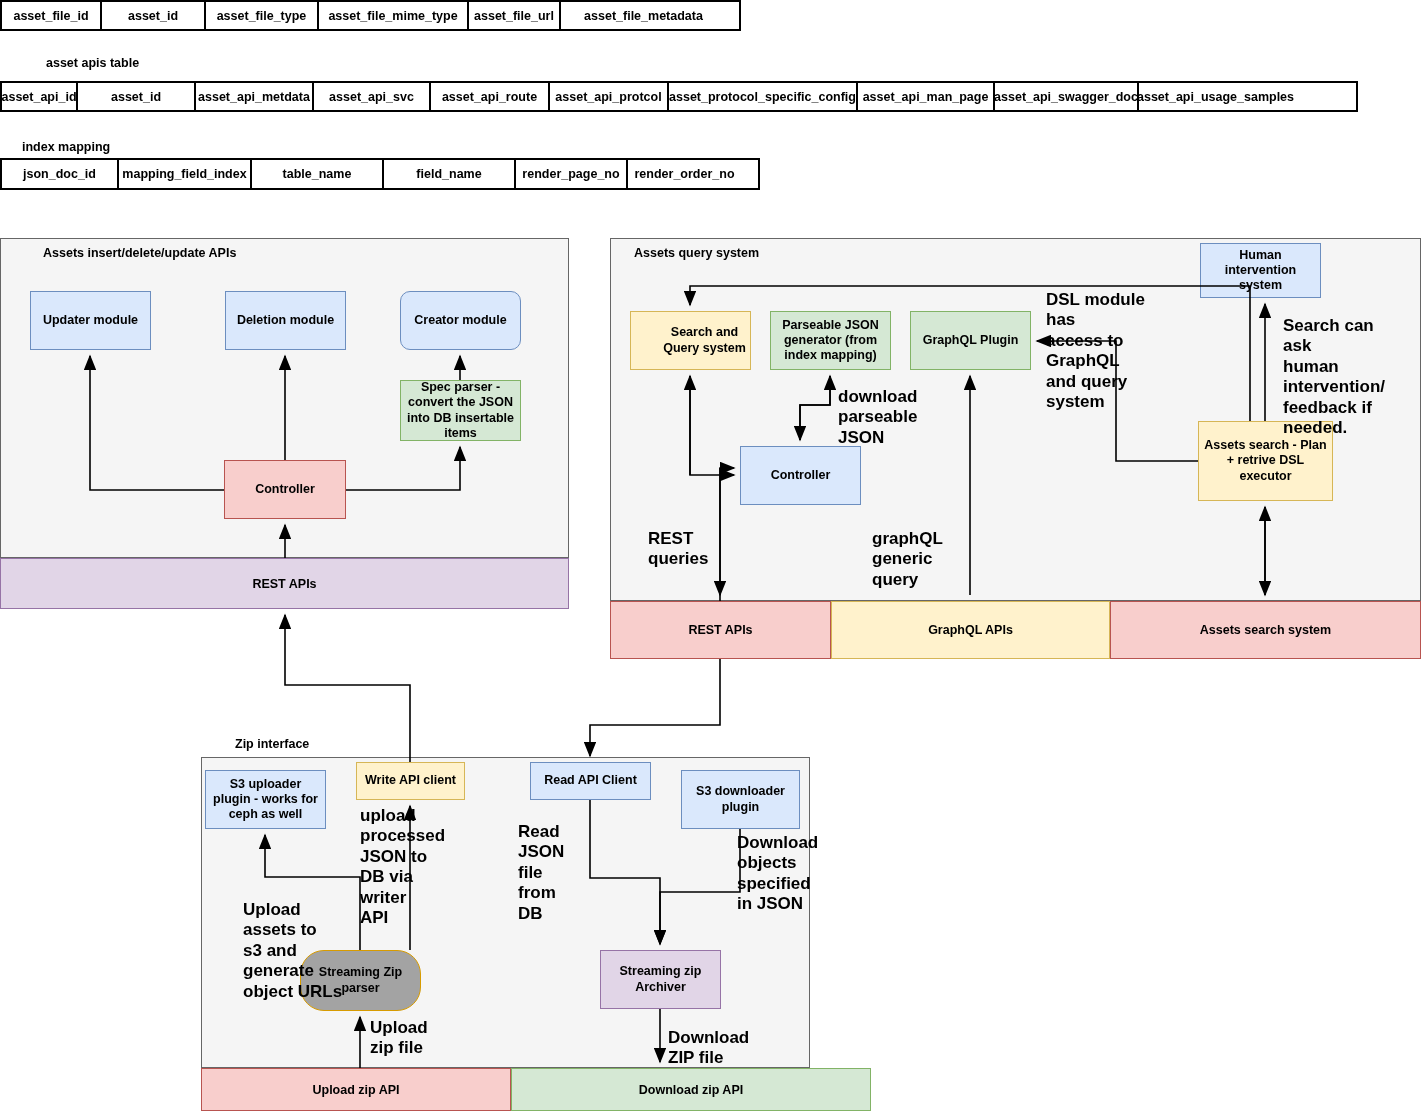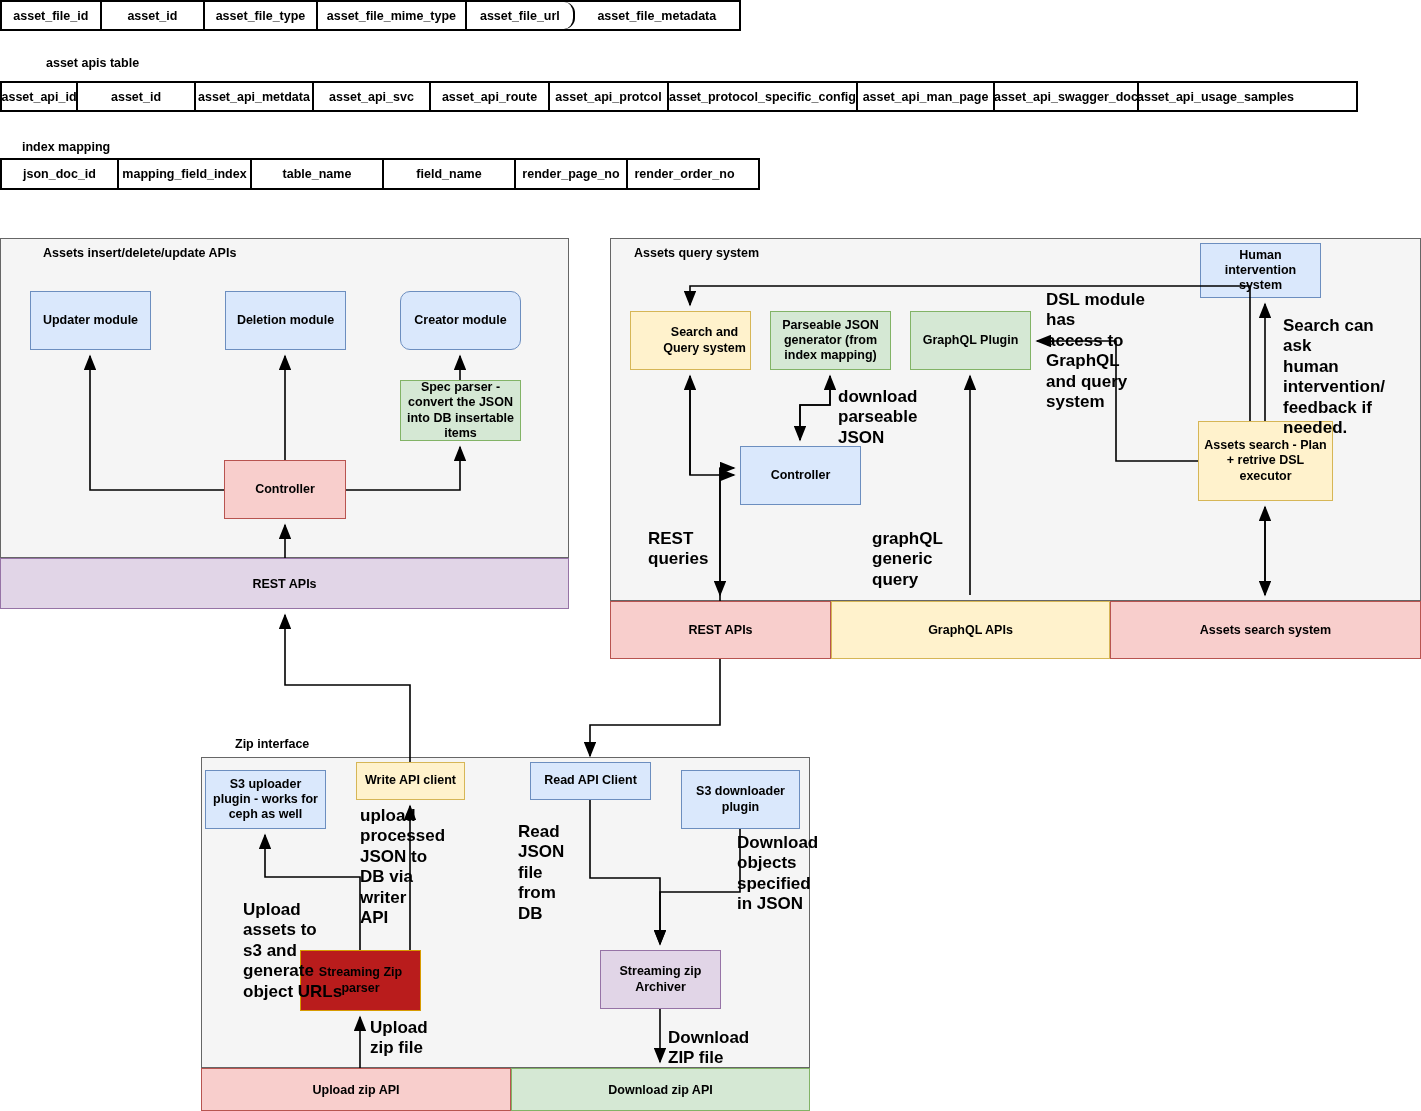--- a/index.html
+++ b/index.html
@@ -76,21 +76,21 @@
     line-height: 1.22;
     padding: 2px 4px;
     border-width: 1px;
     border-style: solid;
   }
   .n-blue   { background: #dae8fc; border-color: #6c8ebf; }
   .n-green  { background: #d5e8d4; border-color: #82b366; }
   .n-red    { background: #f8cecc; border-color: #b85450; }
   .n-yellow { background: #fff2cc; border-color: #d6b656; }
   .n-purple { background: #e1d5e7; border-color: #9673a6; }
-  .n-orange { background: #b91c1c; border-color: #d79b00; }
+  .n-orange { background: #a3a3a3; border-color: #d79b00; border-radius: 24px; }
 
   .bar {
     position: absolute;
     box-sizing: border-box;
     display: flex;
     align-items: center;
     justify-content: center;
     font-size: 12.5px;
     font-weight: bold;
     border-width: 1px;
@@ -119,21 +119,21 @@
 </head>
 <body>
 
 <div id="canvas">
 
   <div class="schema-table" style="left:0px; top:0px; width:741px; height:31px;">
     <div class="schema-cell" style="width:100px;">asset_file_id</div>
     <div class="schema-cell" style="width:104px;">asset_id</div>
     <div class="schema-cell" style="width:113px;">asset_file_type</div>
     <div class="schema-cell" style="width:150px;">asset_file_mime_type</div>
-    <div class="schema-cell" style="width:108px;border-radius:11px;">asset_file_url</div>
+    <div class="schema-cell" style="width:92px;">asset_file_url</div>
     <div class="schema-cell" style="width:165px;">asset_file_metadata</div>
   </div>
 
   <div class="table-caption" style="left:46px; top:56px;">asset apis table</div>
 
   <div class="schema-table" style="left:0px; top:81px; width:1358px; height:31px;">
     <div class="schema-cell" style="width:76px;">asset_api_id</div>
     <div class="schema-cell" style="width:118px;">asset_id</div>
     <div class="schema-cell" style="width:118px;">asset_api_metdata</div>
     <div class="schema-cell" style="width:117px;">asset_api_svc</div>
@@ -227,21 +227,21 @@
 JSON file
 from DB</div>
   <div class="edge-label" style="left:737px; top:833px; width:72px;">Download
 objects
 specified
 in JSON</div>
   <div class="edge-label" style="left:668px; top:1028px; width:72px;">Download
 ZIP file</div>
 
   <div class="bar n-red" style="left:201px; top:1068px; width:310px; height:43px;">Upload zip API</div>
-  <div class="bar n-green" style="left:511px; top:1068px; width:299px; height:43px;">Download zip API</div>
+  <div class="bar n-green" style="left:511px; top:1068px; width:360px; height:43px;">Download zip API</div>
 
   <svg class="wires" viewBox="0 0 1421 1111" xmlns="http://www.w3.org/2000/svg">
     <defs>
       <marker id="ah" markerWidth="10" markerHeight="8" refX="9" refY="4" orient="auto">
         <path d="M0,0 L10,4 L0,8 z" fill="#000"></path>
       </marker>
       <marker id="ah-start" markerWidth="10" markerHeight="8" refX="1" refY="4" orient="auto">
         <path d="M10,0 L0,4 L10,8 z" fill="#000"></path>
       </marker>
     </defs>

